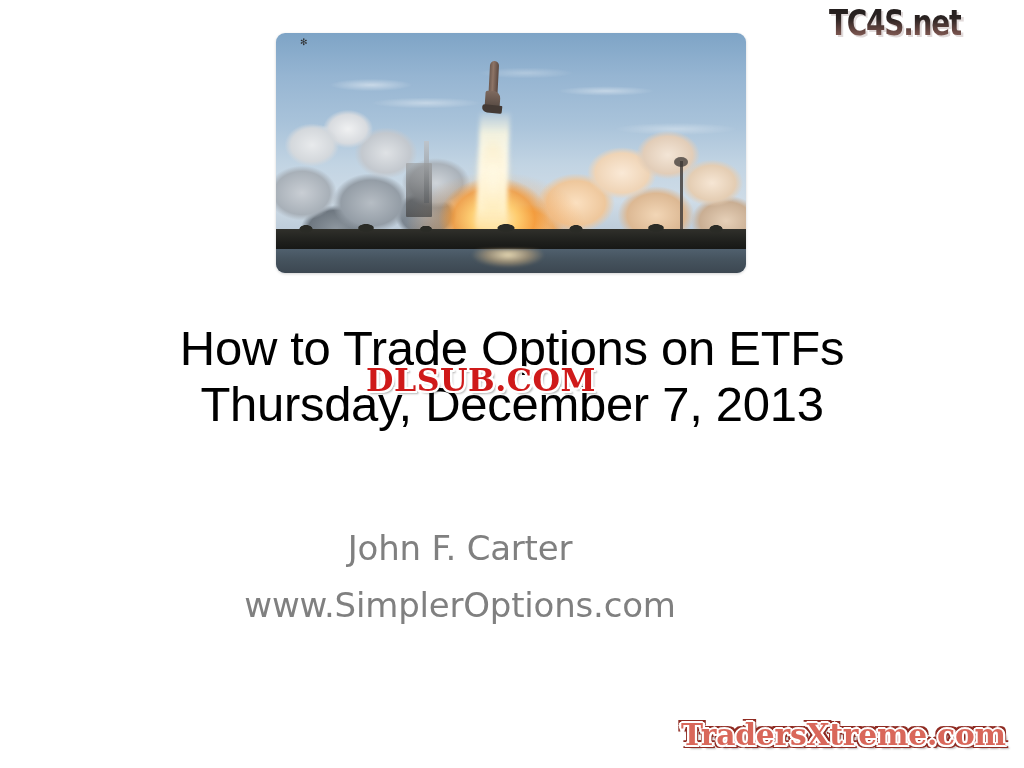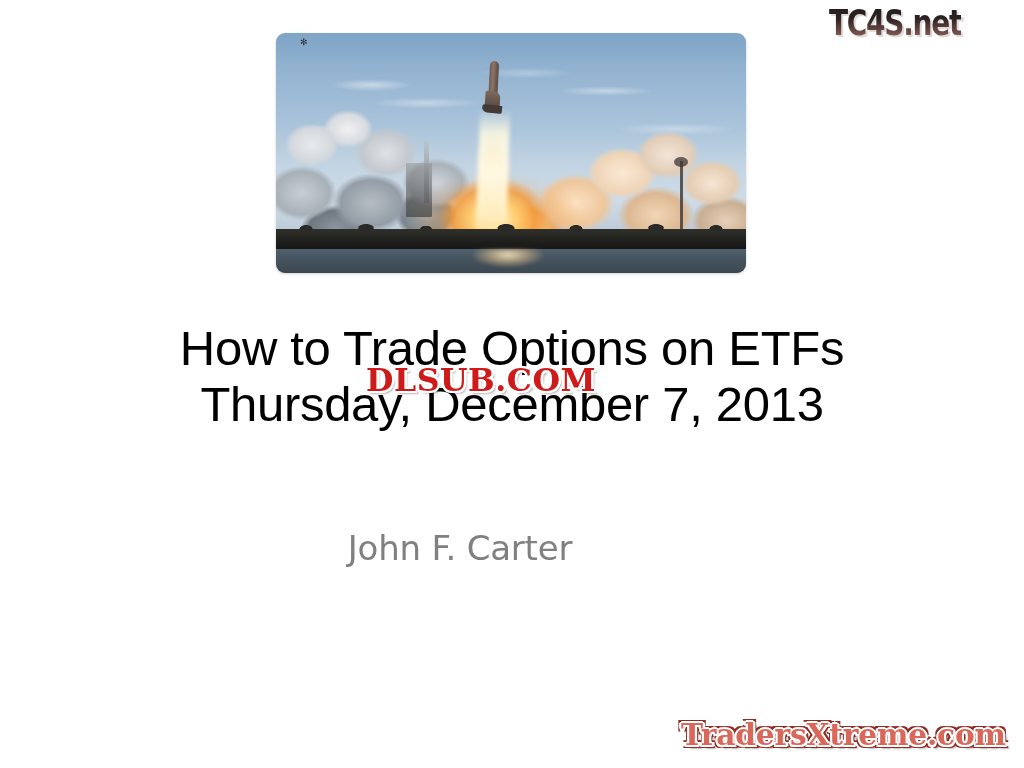--- a/index.html
+++ b/index.html
@@ -384,20 +384,21 @@
     <div class="bird">✻</div>
   </div>
 
   <div id="title-block">
     <div class="title-line">How to Trade Options on ETFs</div>
     <div class="title-line">Thursday, December 7, 2013</div>
   </div>
 
   <div id="subtitle-block">
     <div class="subtitle-line">John F. Carter</div>
+    <div class="subtitle-line">www.SimplerOptions.com</div>
   </div>
 
   <div id="wm-tc4s-shadow">TC4S.net</div>
   <div id="wm-tc4s">TC4S.net</div>
 
   <div id="wm-dlsub">DLSUB.COM</div>
 
   <div id="wm-traders">TradersXtreme.com</div>
 
 </div>

